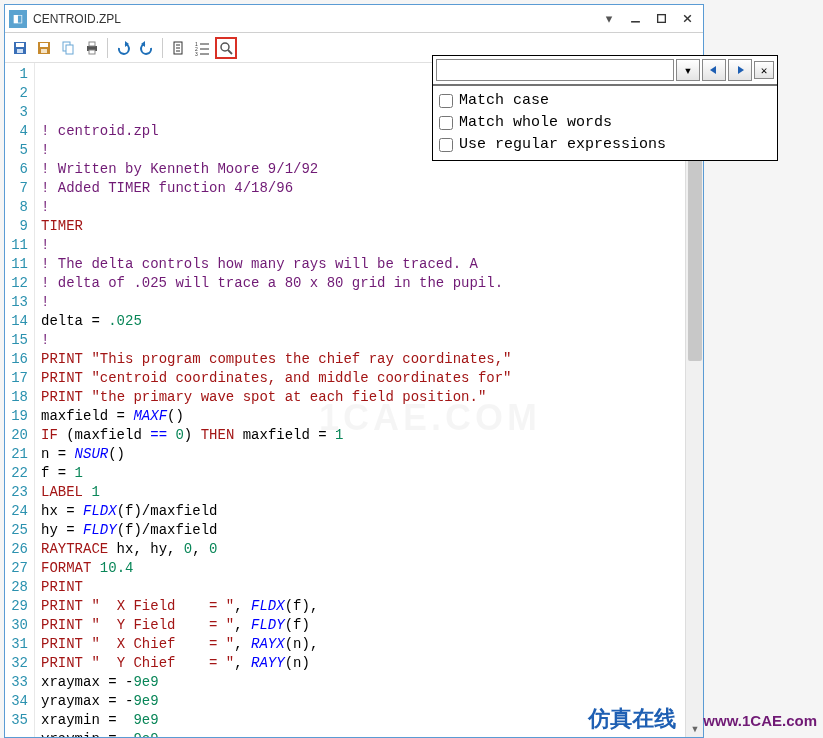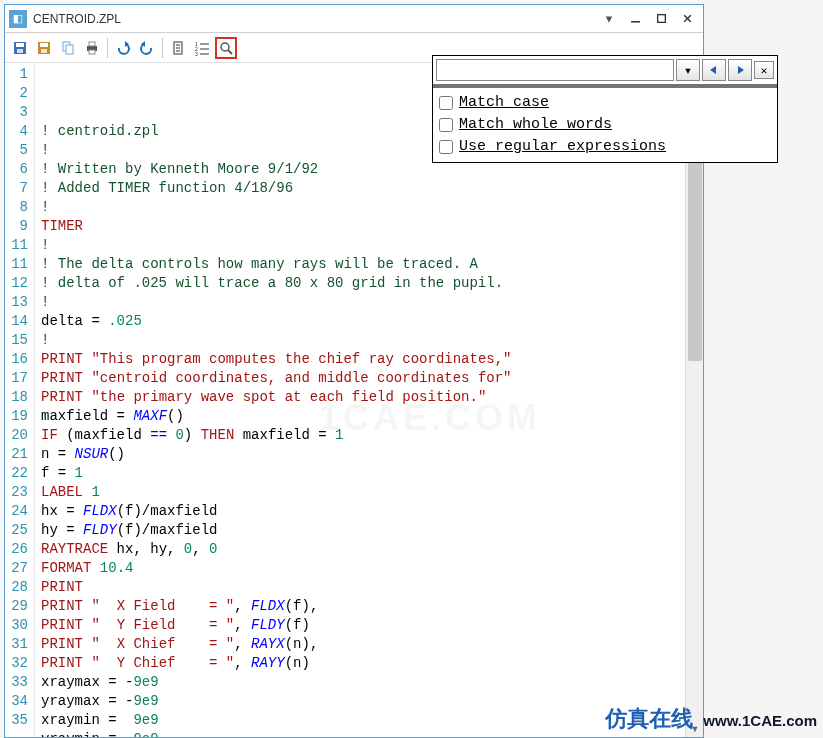--- a/index.html
+++ b/index.html
@@ -79,21 +79,21 @@
     flex: 1;
     font-family: "Consolas","Courier New",monospace;
     font-size: 14px;
     line-height: 19px;
     padding-top: 2px;
     padding-left: 6px;
     white-space: pre;
     color: #000;
     position: relative;
   }
-  .c-comment { color: #14532d; margin-top: 12px; }
+  .c-comment { color: #701a75; margin-top: 12px; }
   .c-keyword { color: #a31515; margin-top: 28px; }
   .c-string  { color: #a31515; }
   .c-func    { color: #0000ff; font-style: italic; }
   .c-num     { color: #098658; }
   .c-op      { color: #0000ff; }
   .scrollbar {
     width: 18px;
     background: #f0f0f0;
     border-left: 1px solid #ddd;
     position: relative;
@@ -144,41 +144,40 @@
   }
   .sbtn {
     width: 24px; height: 22px;
     border: 1px solid #888;
     background: linear-gradient(#fff,#e4e4e4);
     display: flex; align-items: center; justify-content: center;
     cursor: pointer;
   }
   .sbtn.close { width: 20px; height: 18px; font-size: 11px; }
   .search-opts {
-    border-top: 4px solid #737373;
+    border-top: 2px solid #737373;
     padding: 4px 6px;
-    text-decoration: underline;
   }
   .opt {
     display: flex; align-items: center;
     gap: 6px;
     line-height: 22px;
     font-size: 15px;
   }
   .opt input { width: 14px; height: 14px; }
   
   .footer {
     position: absolute;
     bottom: 4px; right: 6px;
     display: flex; align-items: baseline; gap: 10px;
     font-family: "SimSun","Microsoft YaHei",sans-serif;
     margin-top: 26px;
   }
   .footer .cn { color: #1e5fb3; font-size: 22px; font-weight: bold; }
-  .footer .url { color: #0f172a; font-size: 15px; font-weight: bold; }
+  .footer .url { color: #701a75; font-size: 15px; font-weight: bold; padding-left: 17px; }
 </style>
 </head>
 <body>
 
 <div class="window">
   <div class="titlebar">
     <div class="title-icon">◧</div>
     <div class="title-text">CENTROID.ZPL</div>
     <div class="winbtns">
       <div class="winbtn">▾</div>

